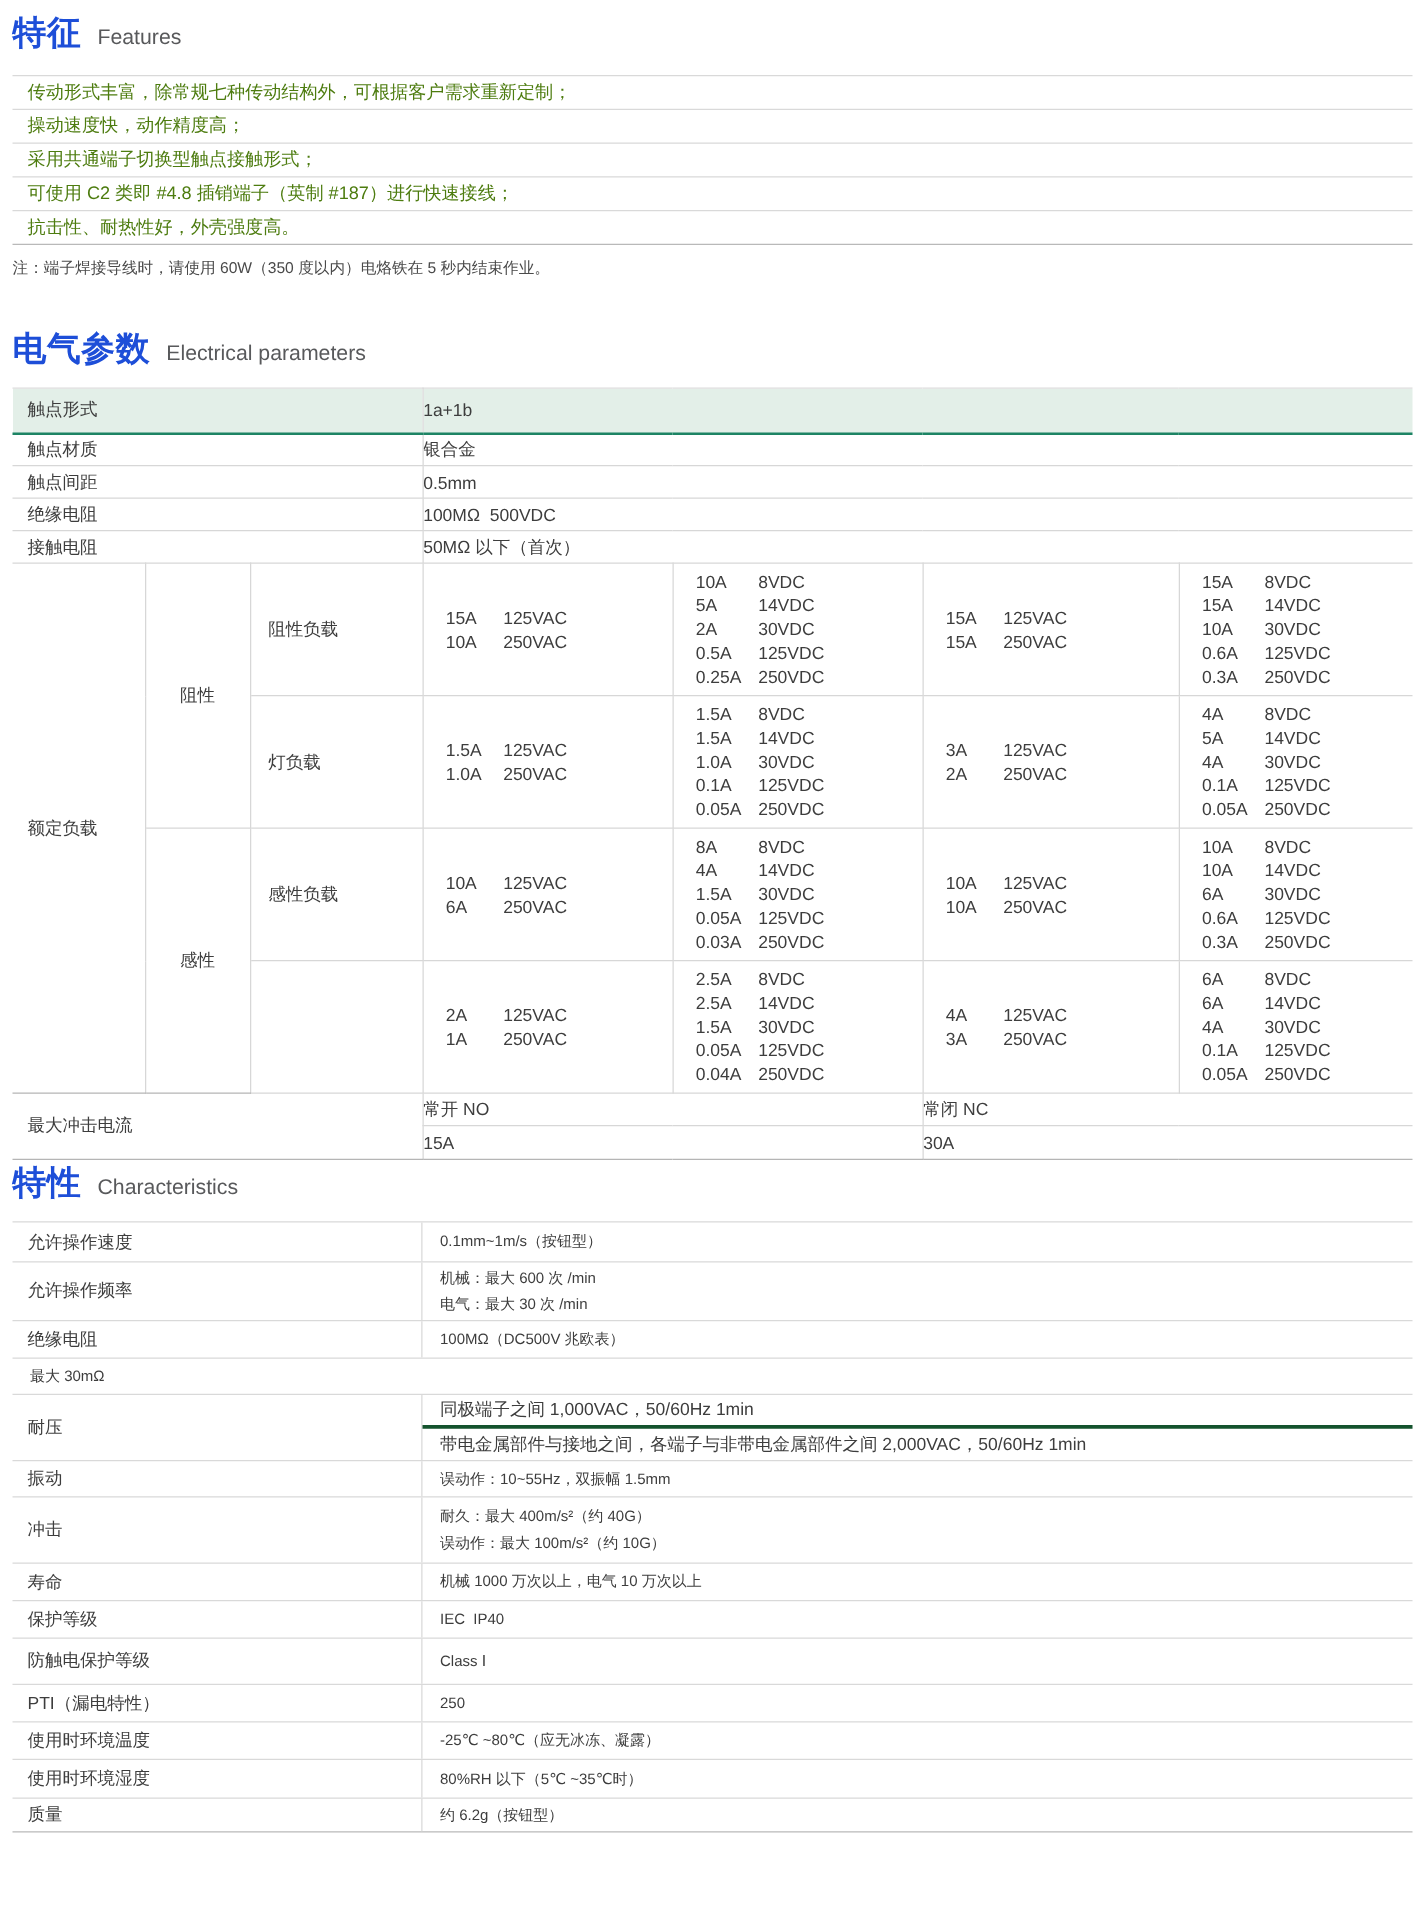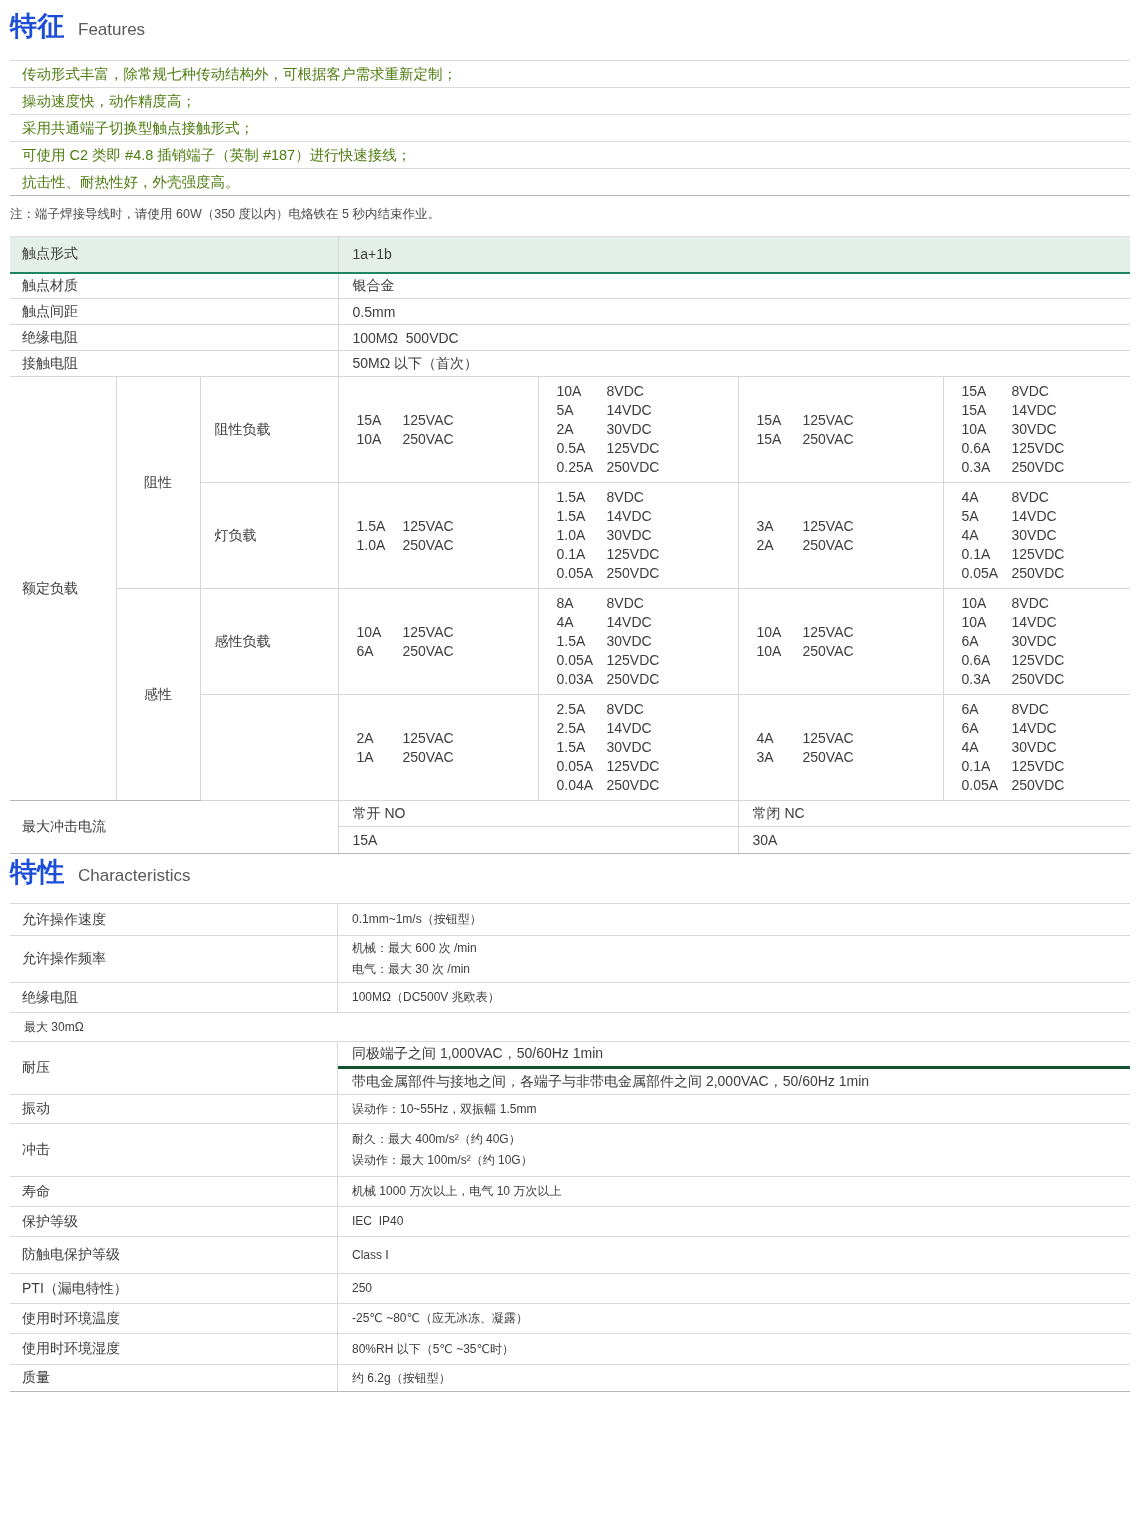--- a/index.html
+++ b/index.html
@@ -45,21 +45,21 @@
     height: 36px;
     border-top: 1px solid #dcdcdc;
     border-bottom: 2px solid #1d8464;
   }
   .etable tr.srow td { height: 26px; }
   .etable tr.brow td { height: 106px; }
   .etable tr.irow td { height: 26px; }
   .etable tr.irow2 td { height: 27px; border-bottom: 1px solid #b5b5b5; }
   .etable td.bb { border-bottom: 1px solid #b5b5b5; }
   .etable .lbl { padding-left: 12px; }
-  .etable .val { padding-left: 14px; }
+  .etable .val { }
   .etable .typ { text-align: center; }
   .etable .loadlbl { padding-left: 14px; }
   .etable .ac, .etable .dc { padding-left: 18px; }
   .pair-line { line-height: 19px; white-space: nowrap; }
   .ac .amp { display: inline-block; min-width: 46px; }
   .dc .amp { display: inline-block; min-width: 50px; }
 
   
   .ctable { margin-top: 13px; width: 1120px; border-top: 1px solid #d9d9d9; }
   .crow { display: flex; align-items: stretch; border-bottom: 1px solid #d9d9d9; }
@@ -107,20 +107,24 @@
   <div class="features-table">
     <div class="feature-row">传动形式丰富，除常规七种传动结构外，可根据客户需求重新定制；</div>
     <div class="feature-row">操动速度快，动作精度高；</div>
     <div class="feature-row">采用共通端子切换型触点接触形式；</div>
     <div class="feature-row">可使用 C2 类即 #4.8 插销端子（英制 #187）进行快速接线；</div>
     <div class="feature-row">抗击性、耐热性好，外壳强度高。</div>
   </div>
 
   <p class="note">注：端子焊接导线时，请使用 60W（350 度以内）电烙铁在 5 秒内结束作业。</p>
 
+  <div class="sec-title mt-elec">
+    <span class="zh">电气参数</span>
+    <span class="en">Electrical parameters</span>
+  </div>
 
   <table class="etable">
     <colgroup>
       <col style="width:106px">
         <col style="width:84px">
         <col style="width:138px">
       <col style="width:200px">
         <col style="width:200px">
         <col style="width:205px">
         <col style="width:187px">

